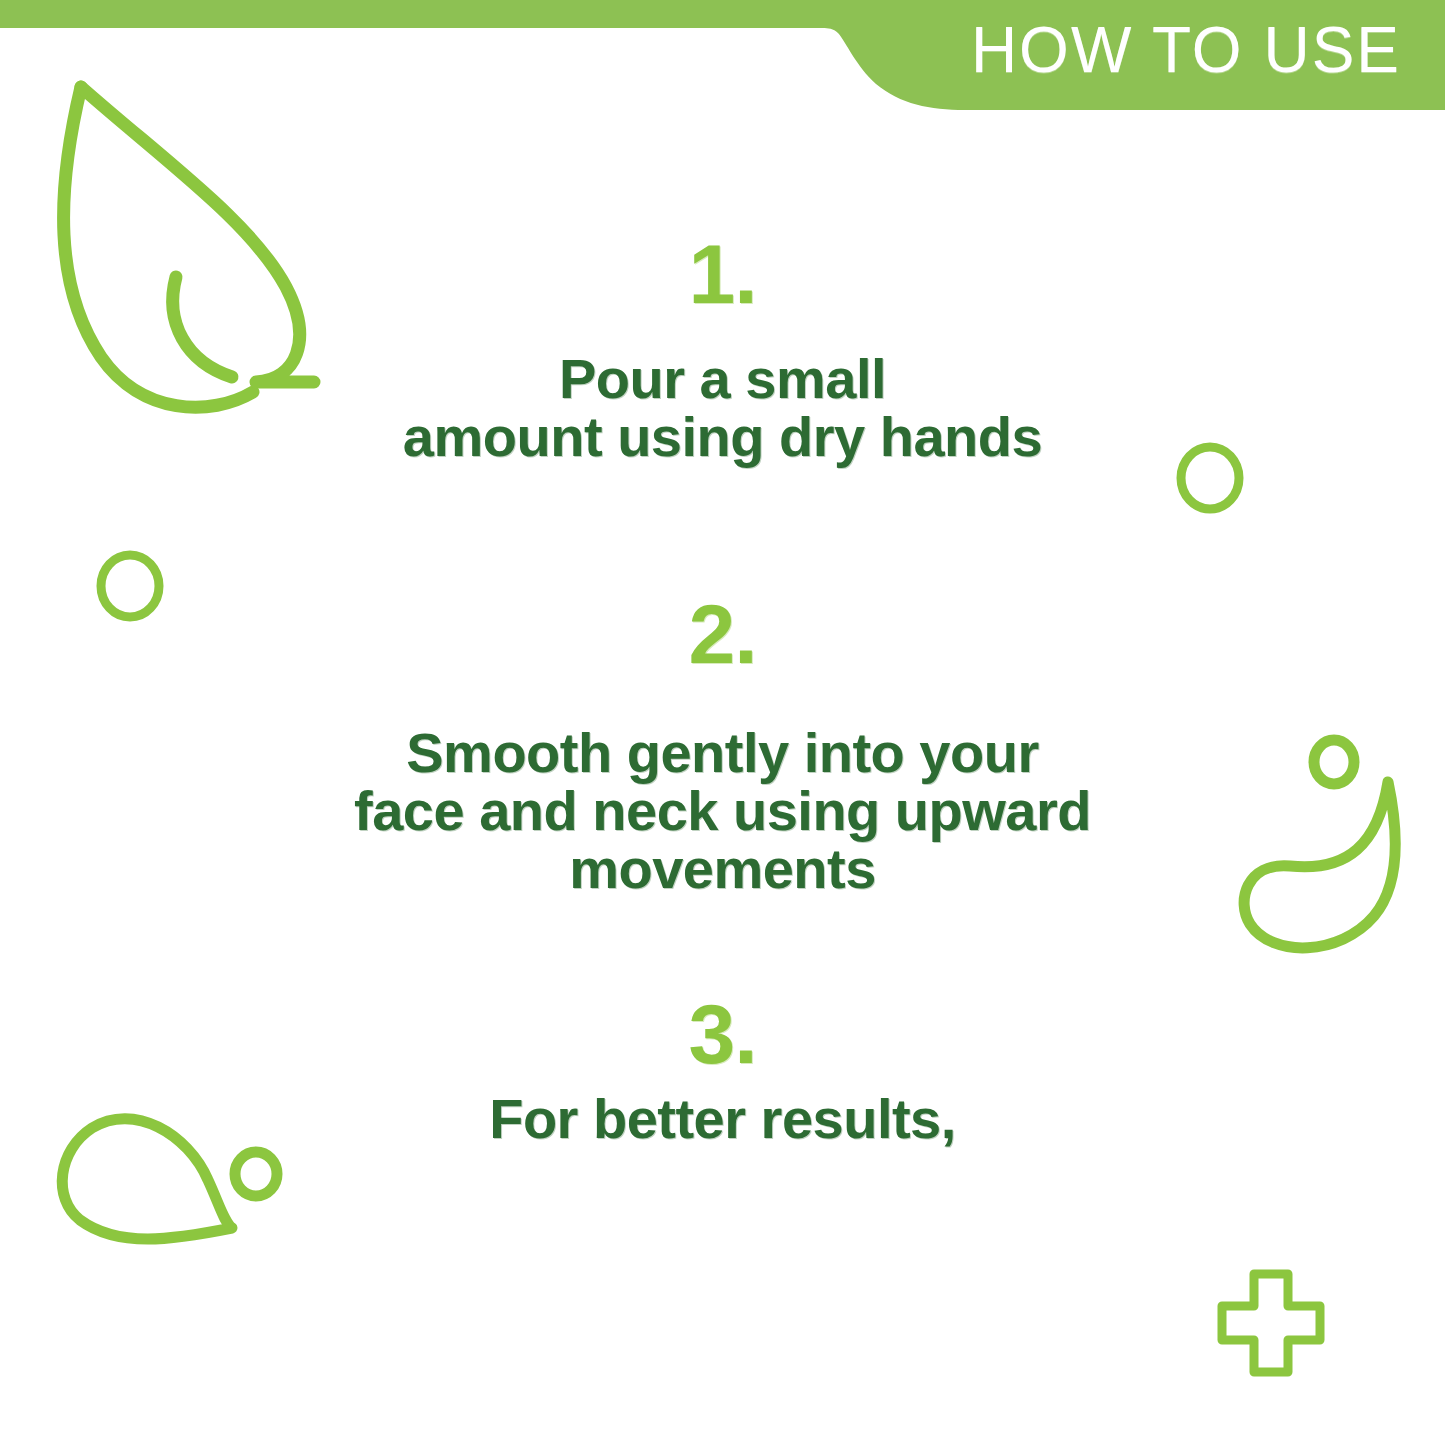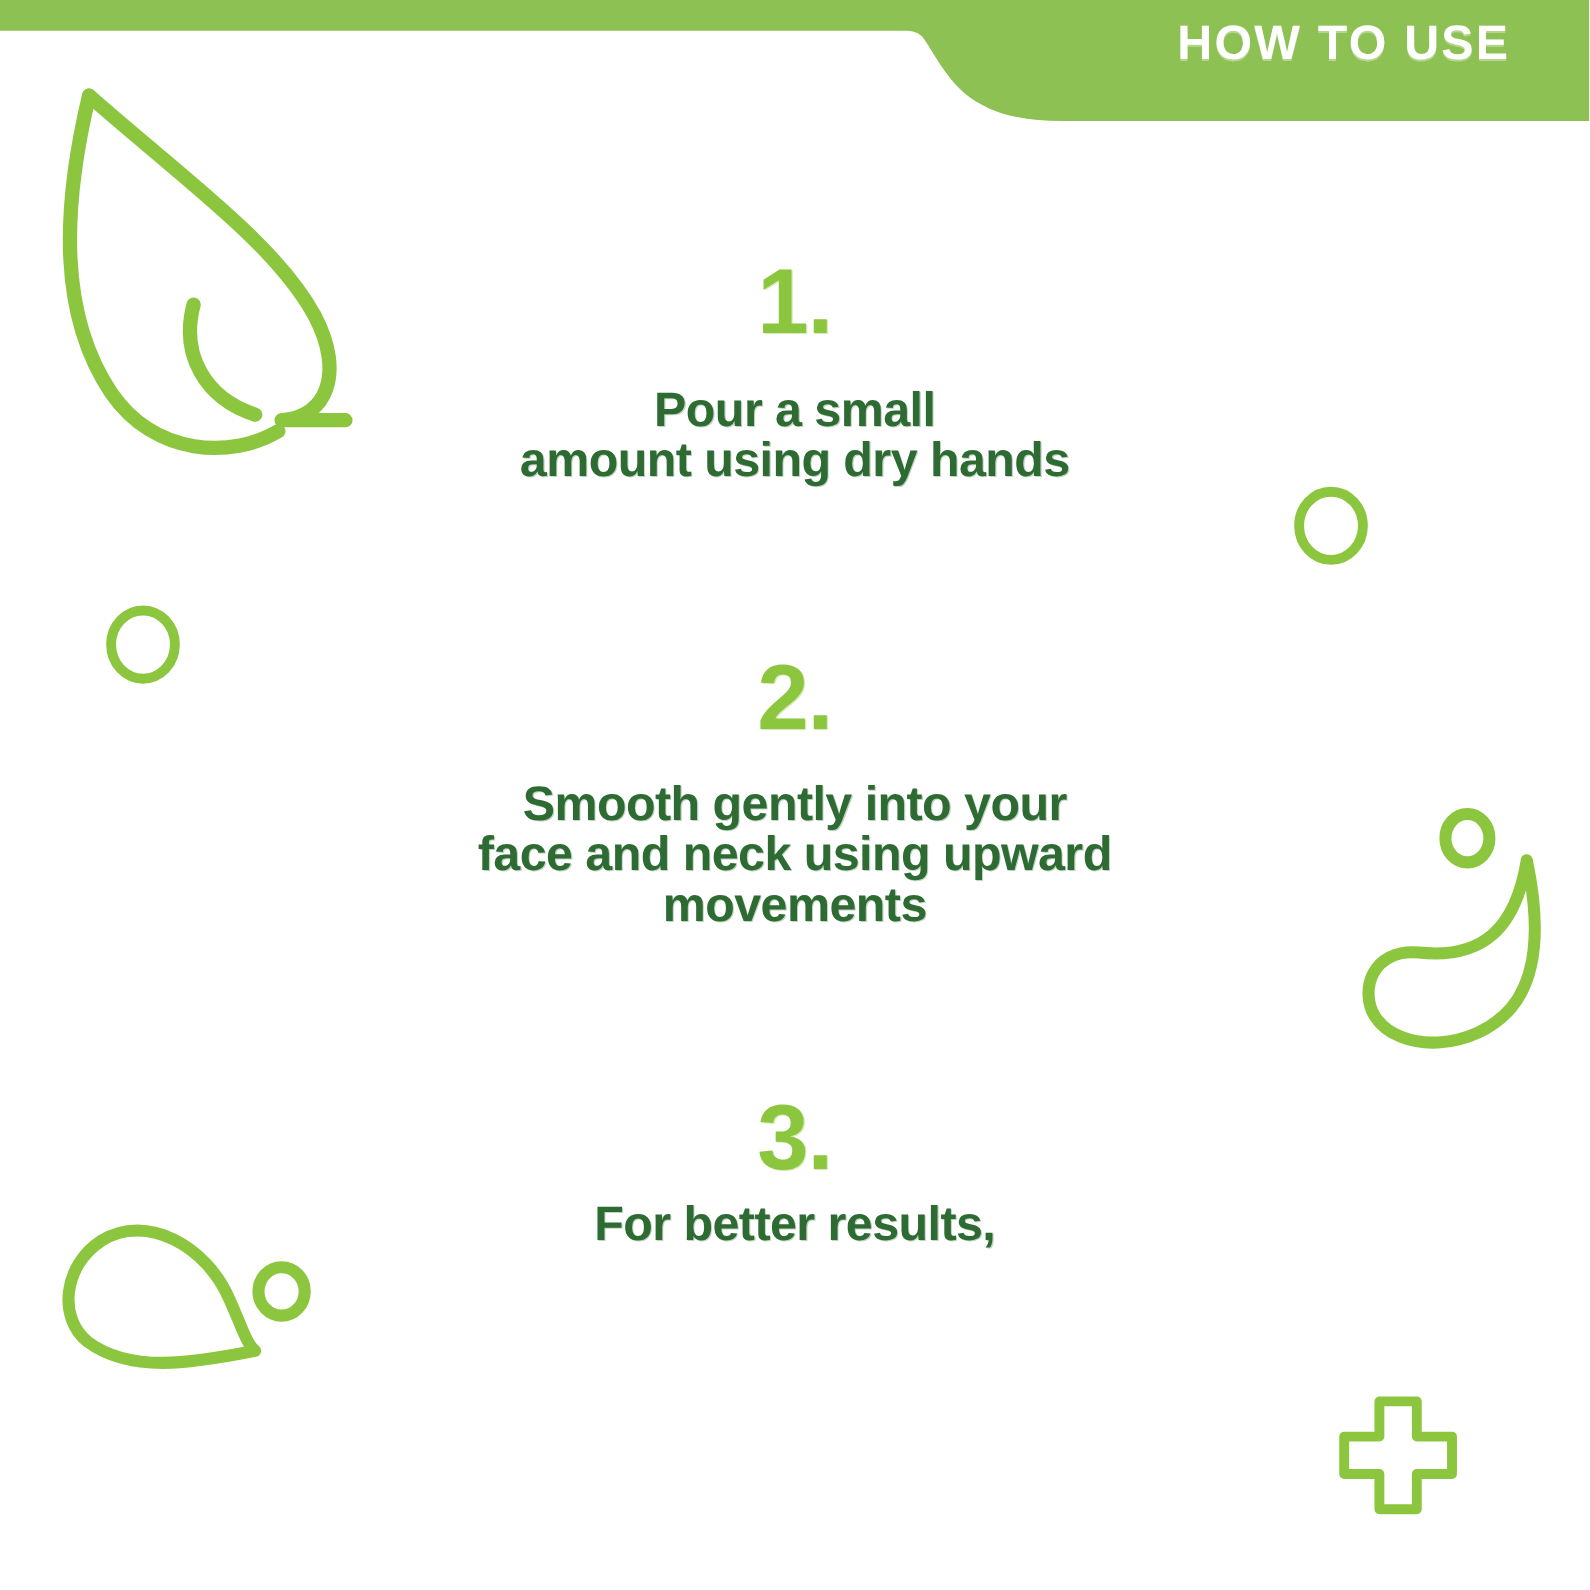--- a/index.html
+++ b/index.html
@@ -21,25 +21,25 @@
     position: absolute;
     top: 0;
     left: 0;
     width: 1445px;
     height: 130px;
     pointer-events: none;
   }
   #header-title {
     position: absolute;
     top: 18px;
-    right: 72px;
+    right: 44px;
     color: #ffffff;
     font-family: "Liberation Sans", sans-serif;
-    font-weight: bold;
-    font-size: 44px;
+    font-weight: normal;
+    font-size: 64px;
     letter-spacing: 2px;
     line-height: 1;
     white-space: nowrap;
     text-shadow: 0 1px 0 rgba(255,255,255,.35);
   }
 
   
   #steps {
     position: absolute;
     top: 0;
@@ -59,32 +59,32 @@
     font-weight: bold;
     font-size: 84px;
     line-height: 1;
     letter-spacing: -1px;
     text-shadow: 1px 1px 0 rgba(140,198,63,.35);
   }
   .step-text {
     color: #2D6B33;
     font-family: "Liberation Sans", sans-serif;
     font-weight: bold;
-    font-size: 44px;
+    font-size: 56px;
     line-height: 1.04;
     letter-spacing: -0.5px;
     text-shadow: 1px 1px 0 rgba(45,107,51,.30);
     padding: 0 120px;
   }
   .step-text .ln { display: block; white-space: nowrap; }
 
   #step-1 { top: 232px; }
   #step-1 .step-text { margin-top: 34px; }
   #step-2 { top: 592px; }
-  #step-2 .step-text { margin-top: 32px; }
+  #step-2 .step-text { margin-top: 48px; }
   #step-3 { top: 992px; }
   #step-3 .step-text { margin-top: 14px; }
 
   
   .deco {
     position: absolute;
     pointer-events: none;
   }
   #leaf-top-left   { left: 46px;   top: 72px;   width: 302px; height: 352px; }
   #circle-left     { left: 92px;   top: 548px;  width: 76px;  height: 76px;  }

